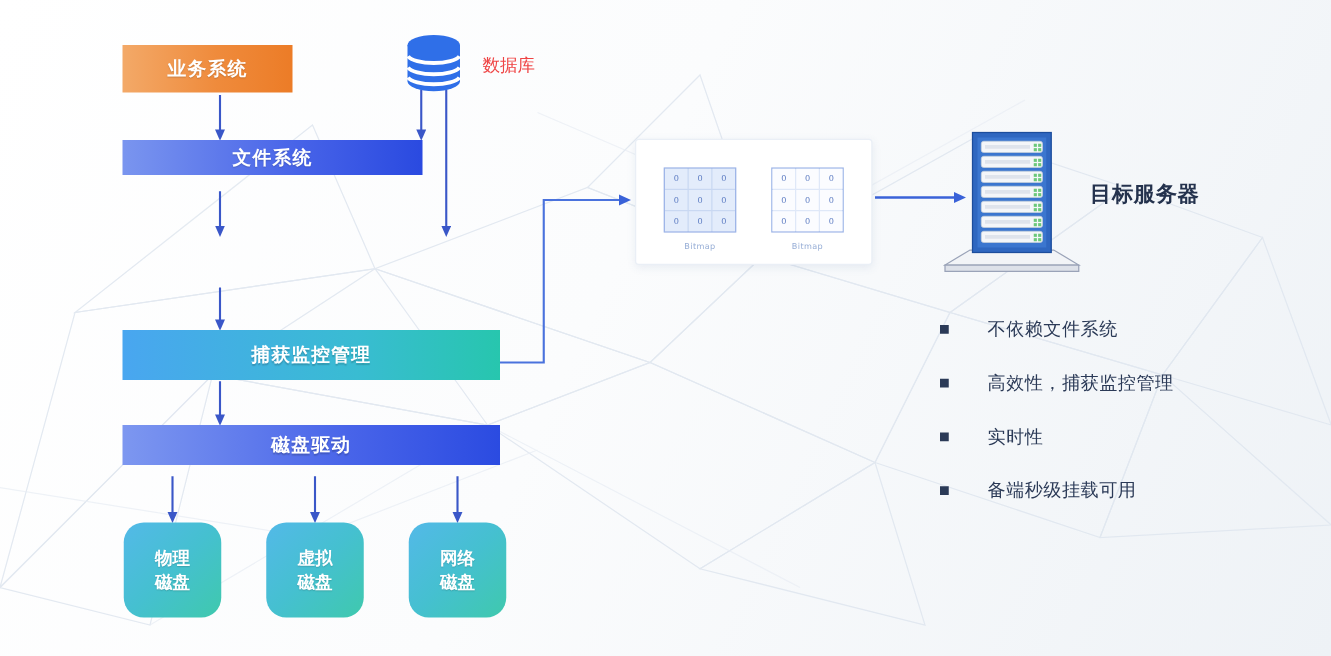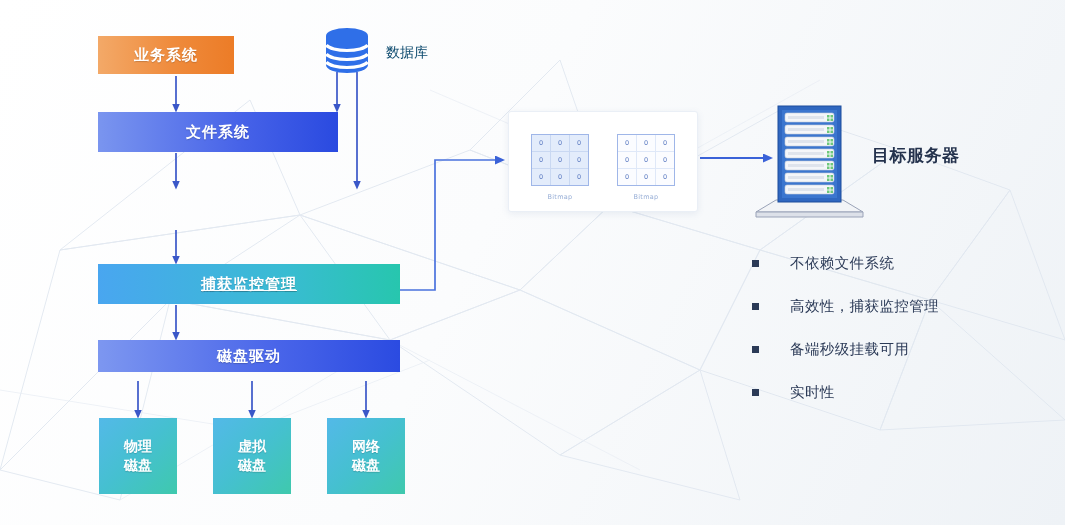--- a/index.html
+++ b/index.html
@@ -29,51 +29,51 @@
     display: flex; align-items: center; justify-content: center;
     color: #ffffff;
     font-weight: bold;
     font-size: 15px;
     letter-spacing: 1px;
     text-shadow: 0 1px 1px rgba(0,0,0,.18);
     z-index: 12;
   }
   .box-biz      { left: 98px;  top: 36px;  width: 136px; height: 38px;
                   background: linear-gradient(90deg, #f3a968 0%, #ef8b3c 55%, #ec7c27 100%); }
-  .box-fs       { left: 98px;  top: 112px; width: 240px; height: 40px;
+  .box-fs       { left: 98px;  top: 112px; width: 240px; height: 28px;
                   background: linear-gradient(90deg, #7a95ef 0%, #4662e8 60%, #2a4ae0 100%); }
   .box-vol      { left: 98px;  top: 189px; width: 302px; height: 40px;
                   background: linear-gradient(90deg, #7d97f0 0%, #4864e9 60%, #2b4be1 100%); }
   .box-capture  { left: 98px;  top: 264px; width: 302px; height: 40px;
-                  background: linear-gradient(90deg, #49a6f0 0%, #39bcd2 62%, #27c6ae 100%); text-decoration: underline; }
+                  background: linear-gradient(90deg, #49a6f0 0%, #39bcd2 62%, #27c6ae 100%); }
   .box-disk     { left: 98px;  top: 340px; width: 302px; height: 32px;
                   background: linear-gradient(90deg, #7d97f0 0%, #4864e9 60%, #2b4be1 100%); }
 
   .diskcard {
     position: absolute;
     width: 78px; height: 76px;
-    border-radius: 0;
+    border-radius: 16px;
     display: flex; flex-direction: column;
     align-items: center; justify-content: center;
     color: #ffffff; font-weight: bold; font-size: 14px;
     line-height: 1.35;
     background: linear-gradient(135deg, #53b9e8 0%, #45c0d0 50%, #3fc9ad 100%);
     text-shadow: 0 1px 1px rgba(0,0,0,.16);
     z-index: 12;
   }
   .diskcard .l2 { display: block; }
   .disk-1 { left: 99px;  top: 418px; }
   .disk-2 { left: 213px; top: 418px; }
   .disk-3 { left: 327px; top: 418px; align-items: center; }
 
   
   #db-icon { position: absolute; left: 322px; top: 27px; z-index: 12; }
   #db-label {
     position: absolute; left: 386px; top: 44px;
-    font-size: 14px; color: #0c4a6e; z-index: 12;
+    font-size: 14px; color: #ef4444; z-index: 12;
     font-family: Liberation Serif, serif;
   }
 
   
   #bitmap-panel {
     position: absolute; left: 508px; top: 111px;
     width: 188px; height: 99px;
     background: #ffffff;
     border: 1px solid #eaeff6;
     border-radius: 3px;
@@ -344,21 +344,21 @@
     <div class="bullet-row">
       <span class="bullet-mark"></span>
       <span class="bullet-text">不依赖文件系统</span>
     </div>
     <div class="bullet-row">
       <span class="bullet-mark"></span>
       <span class="bullet-text">高效性，捕获监控管理</span>
     </div>
     <div class="bullet-row">
       <span class="bullet-mark"></span>
-      <span class="bullet-text">备端秒级挂载可用</span>
+      <span class="bullet-text">实时性</span>
     </div>
     <div class="bullet-row">
       <span class="bullet-mark"></span>
-      <span class="bullet-text">实时性</span>
+      <span class="bullet-text">备端秒级挂载可用</span>
     </div>
   </div>
 
 </div>
 
 </body></html>

